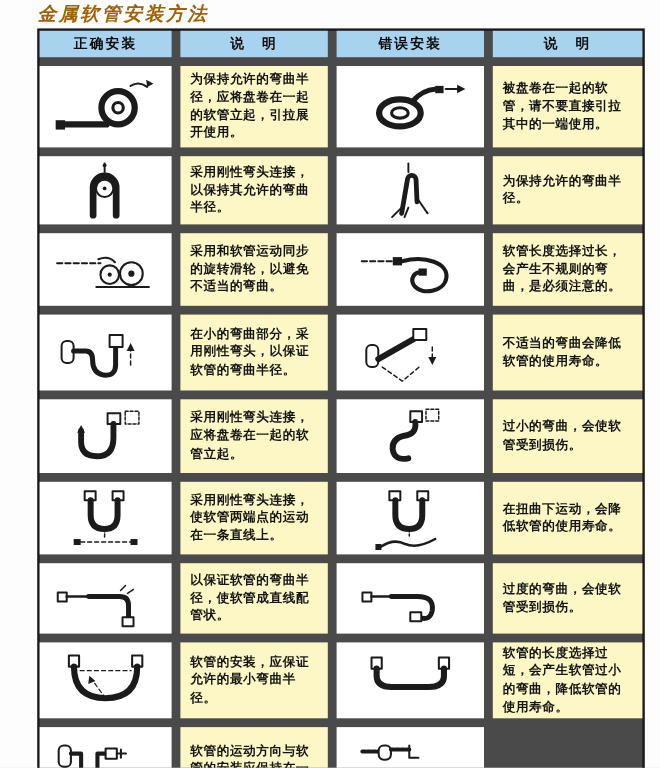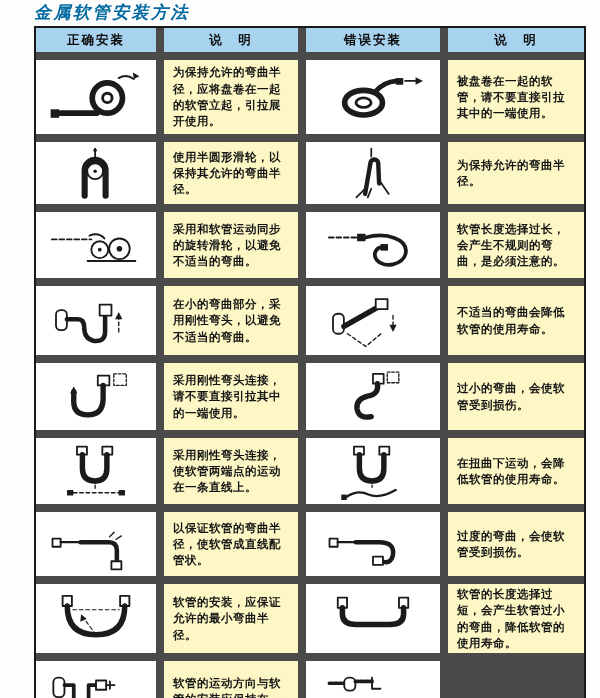--- a/index.html
+++ b/index.html
@@ -5,21 +5,21 @@
   html,body { margin:0; padding:0; }
   .page {
     position:relative; width:600px; height:698px;
     background:#fdfdfd; overflow:hidden;
     font-family:"Liberation Sans","DejaVu Sans",sans-serif;
   }
   .title {
     position:absolute; left:34px; top:1px; margin:0;
     font-family:"Liberation Serif","DejaVu Serif",serif;
     font-style:italic; font-weight:bold; font-size:17px;
-    letter-spacing:2.5px; color:#0369a1;
+    letter-spacing:2.5px; color:#a16207;
   }
   .table {
     position:absolute; left:34px; top:26px;
     display:grid;
     grid-template-columns:120px 134px 134px 136px;
     grid-template-rows:24px 74px 62px 66px 69px 67px 66px 64px 69px 76px;
     gap:8px; background:#4a4a4a;
     border:2px solid #1a1a1a;
   }
   .cell { box-sizing:border-box; }
@@ -78,21 +78,21 @@
 
     <div class="cell img">
       <svg class="ill" viewBox="0 0 110 64" width="96" height="56">
         <path d="M54 4 V13" stroke-width="2"></path>
         <circle class="f" cx="54" cy="6" r="2"></circle>
         <path d="M42 58 V29 A12 12 0 0 1 66 29 V58" stroke-width="7"></path>
         <circle class="w" cx="54" cy="30" r="9" stroke-width="2"></circle>
         <circle class="f" cx="54" cy="30" r="2"></circle>
       </svg>
     </div>
-    <div class="cell desc">使用半圆形滑轮，以保持其允许的弯曲半径。</div>
+    <div class="cell desc">采用刚性弯头连接，以保持其允许的弯曲半径。</div>
     <div class="cell img">
       <svg class="ill" viewBox="0 0 110 64" width="96" height="56">
         <path d="M53 4 V13" stroke-width="2"></path>
         <path d="M46 56 L52 21 A4.5 4.5 0 0 1 61 21 L62 44" stroke-width="5"></path>
         <path d="M47 49 L36 60" stroke-width="2"></path>
         <path d="M53 50 L49 60" stroke-width="2"></path>
         <path d="M62 40 L73 56" stroke-width="2"></path>
       </svg>
     </div>
     <div class="cell desc">为保持允许的弯曲半径。</div>
@@ -121,42 +121,42 @@
 
     <div class="cell img">
       <svg class="ill" viewBox="0 0 110 64" width="100" height="60">
         <rect class="w" x="11" y="20" width="12" height="22" rx="5" stroke-width="2"></rect>
         <path d="M23 30 H35 Q42 30 42 39 Q42 52 53 54 Q65 55 65 44 V26" stroke-width="5"></path>
         <rect class="w" x="59" y="14" width="13" height="12" stroke-width="2"></rect>
         <path d="M80 44 V26" stroke-width="1.5" stroke-dasharray="4 3"></path>
         <path class="f" d="M80 22 l-4 8 h8 z"></path>
       </svg>
     </div>
-    <div class="cell desc">在小的弯曲部分，采用刚性弯头，以避免不适当的弯曲。</div>
+    <div class="cell desc">在小的弯曲部分，采用刚性弯头，以保证软管的弯曲半径。</div>
     <div class="cell img">
       <svg class="ill" viewBox="0 0 110 64" width="100" height="60">
         <rect class="w" x="11" y="24" width="12" height="22" rx="5" stroke-width="2"></rect>
         <path d="M23 38 L60 17" stroke-width="6"></path>
         <rect class="w" x="58" y="8" width="13" height="11" stroke-width="2"></rect>
         <path d="M27 46 L47 60 L65 45" stroke-width="1.5" stroke-dasharray="4 3"></path>
         <path d="M77 26 V40" stroke-width="1.5" stroke-dasharray="4 3"></path>
         <path class="f" d="M77 44 l-4 -8 h8 z"></path>
       </svg>
     </div>
     <div class="cell desc">不适当的弯曲会降低软管的使用寿命。</div>
 
     <div class="cell img">
       <svg class="ill" viewBox="0 0 110 64" width="98" height="58">
         <rect class="w" x="57" y="8" width="13" height="11" stroke-width="2"></rect>
         <rect x="75" y="6" width="14" height="13" stroke-width="1.5" stroke-dasharray="3 2"></rect>
         <path d="M63 19 V33 Q63 52 46 52 Q30 52 30 37 V26" stroke-width="6"></path>
         <path class="f" d="M30 20 l-4 8 h8 z"></path>
       </svg>
     </div>
-    <div class="cell desc">采用刚性弯头连接，请不要直接引拉其中的一端使用。</div>
+    <div class="cell desc">采用刚性弯头连接，应将盘卷在一起的软管立起。</div>
     <div class="cell img">
       <svg class="ill" viewBox="0 0 110 64" width="98" height="58">
         <rect class="w" x="55" y="6" width="12" height="11" stroke-width="2"></rect>
         <rect x="71" y="4" width="13" height="12" stroke-width="1.5" stroke-dasharray="3 2"></rect>
         <path d="M60 17 Q62 29 49 31 Q36 34 37 45 Q39 57 53 54" stroke-width="6"></path>
       </svg>
     </div>
     <div class="cell desc">过小的弯曲，会使软管受到损伤。</div>
 
     <div class="cell img">

